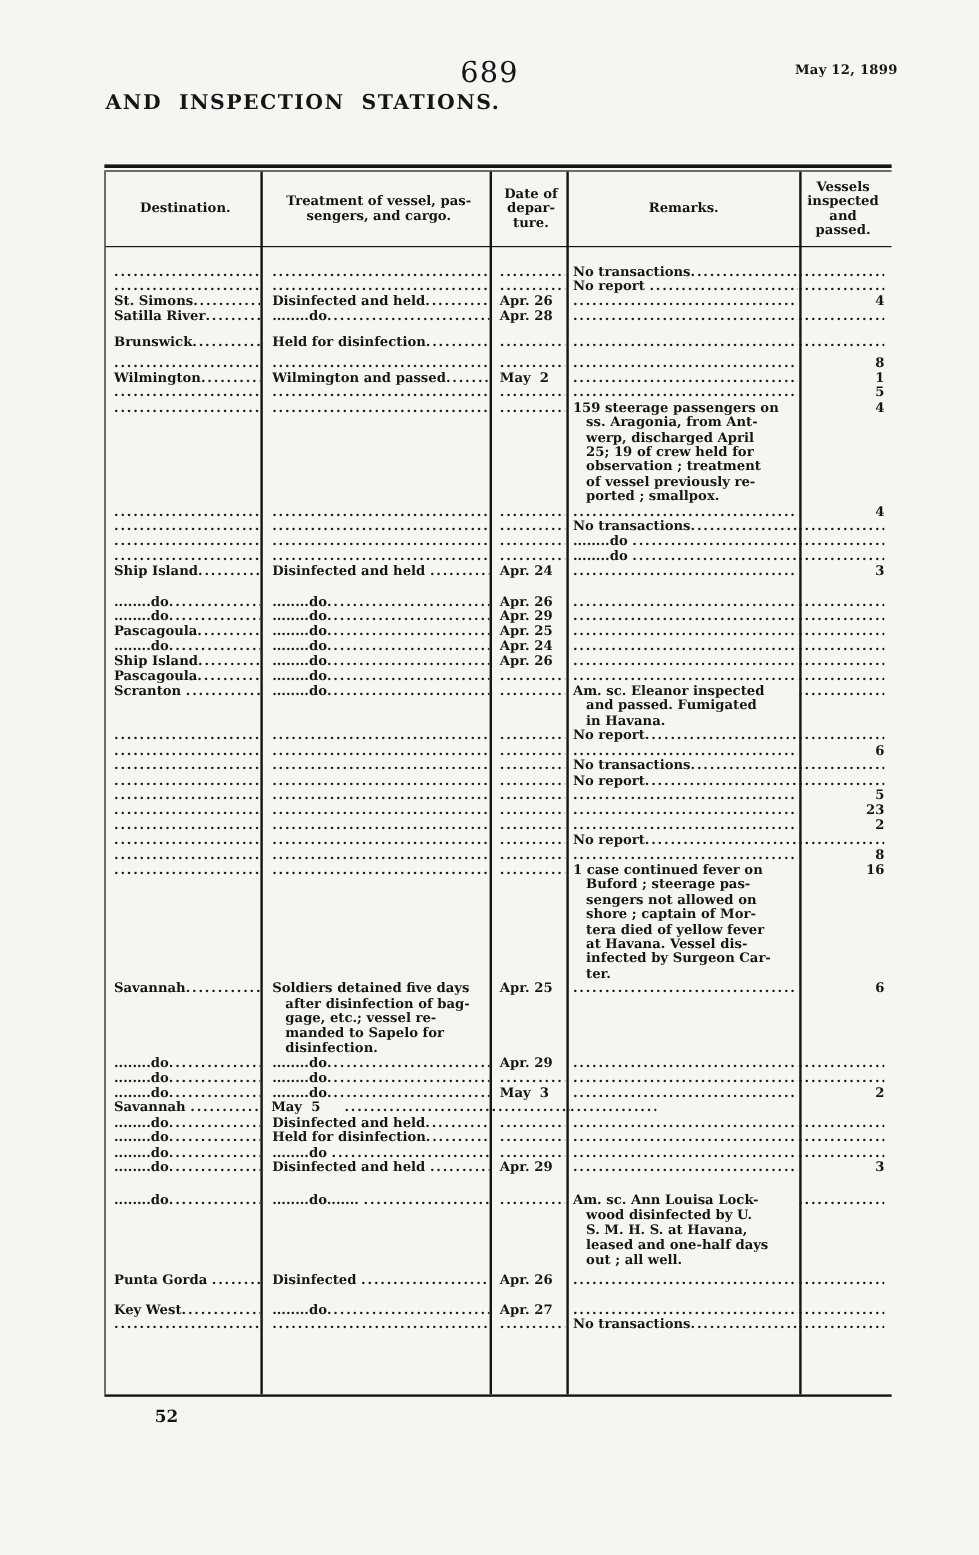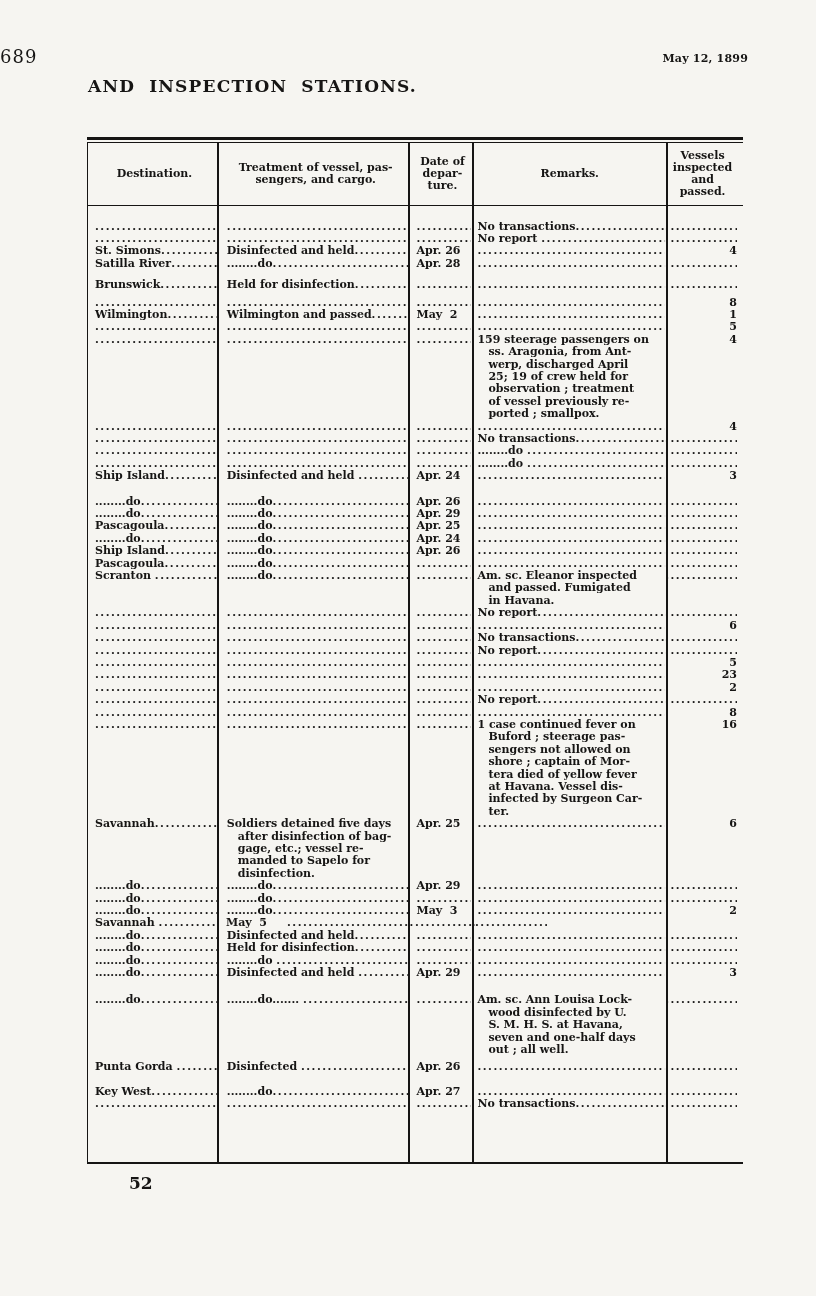--- a/index.html
+++ b/index.html
@@ -11,22 +11,22 @@
     position:relative;
     overflow:hidden;
   }
   .page{position:absolute;inset:0;}
 
   
   .folio-head{
     position:absolute;top:46px;left:0;width:100%;height:26px;
   }
   .page-number{
-    position:absolute;left:0;width:100%;
-    font-size:18px;font-weight:400;letter-spacing:1px;
+    position:absolute;left:0;width:100%;text-align:center;
+    font-size:24px;font-weight:400;letter-spacing:1px;
   }
   .date-header{
     position:absolute;right:68px;top:6px;
     font-size:11px;font-weight:700;letter-spacing:.2px;text-align:right;
   }
 
   
   .title{
     position:absolute;left:88px;top:76px;margin:0;
     font-size:17px;font-weight:700;
@@ -68,21 +68,21 @@
   }
   .cell.date{display:block;white-space:pre;}
   .cell.num{display:block;text-align:right;}
   .cell.para{display:block;white-space:pre-line;text-align:justify;}
   .c3.para{padding-left:17px;text-indent:-11px;padding-right:4px;}
   .c1.para{padding-left:21px;text-indent:-11px;padding-right:16px;}
 
   
   .footer-number{
     position:absolute;left:129px;top:1173px;
-    font-size:17px;font-weight:700;
+    font-size:14px;font-weight:700;
   }
 </style>
 </head>
 <body>
 
 <div class="page">
 
   <div class="folio-head">
     <div class="page-number">689</div>
     <div class="date-header">May 12, 1899</div>
@@ -798,21 +798,21 @@
             <div class="cell c1">
               <span class="txt">........do....... </span>
               <span class="lead">........................................................................................................................</span>
             </div>
             <div class="cell c2">
               <span class="lead">........................................................................................................................</span>
             </div>
             <div class="cell c3 para">Am. sc. Ann Louisa Lock-
 wood  disinfected  by  U.
 S. M. H. S.  at  Havana,
-seven and one-half days
+leased and one-half days
 out ;  all well.</div>
             <div class="cell c4">
               <span class="lead">........................................................................................................................</span>
             </div>
           </div>
           <div class="trow" style="margin-top: 4px;">
             <div class="cell c0">
               <span class="txt">Punta Gorda </span>
               <span class="lead">........................................................................................................................</span>
             </div>

